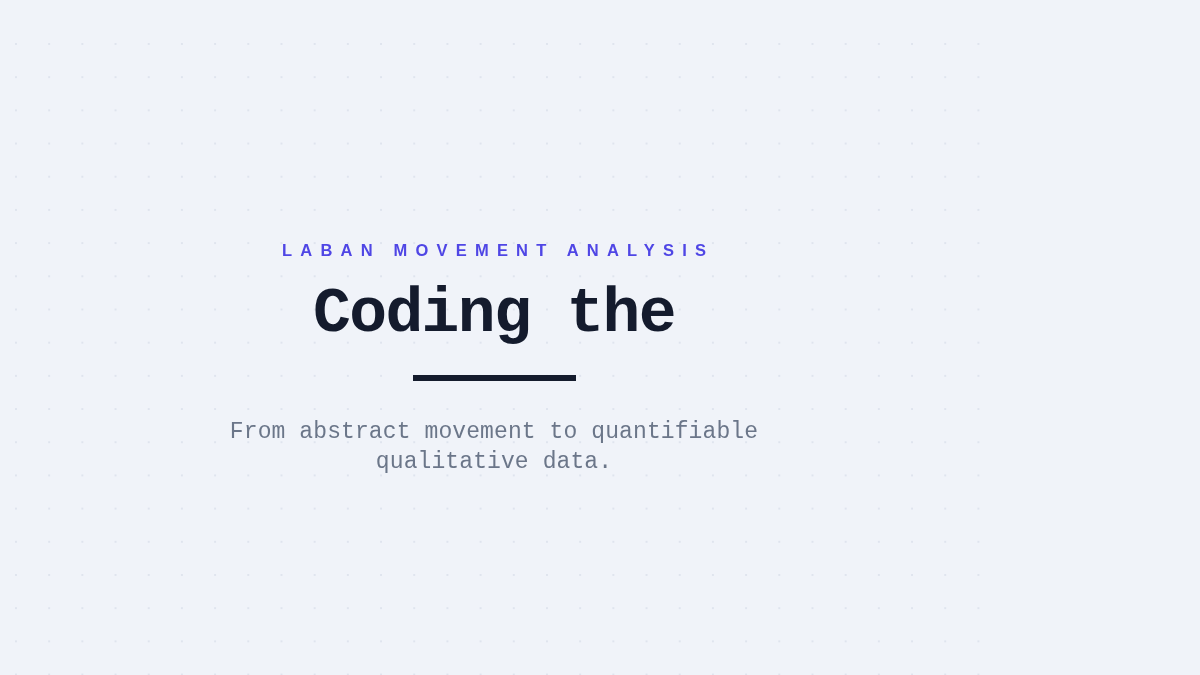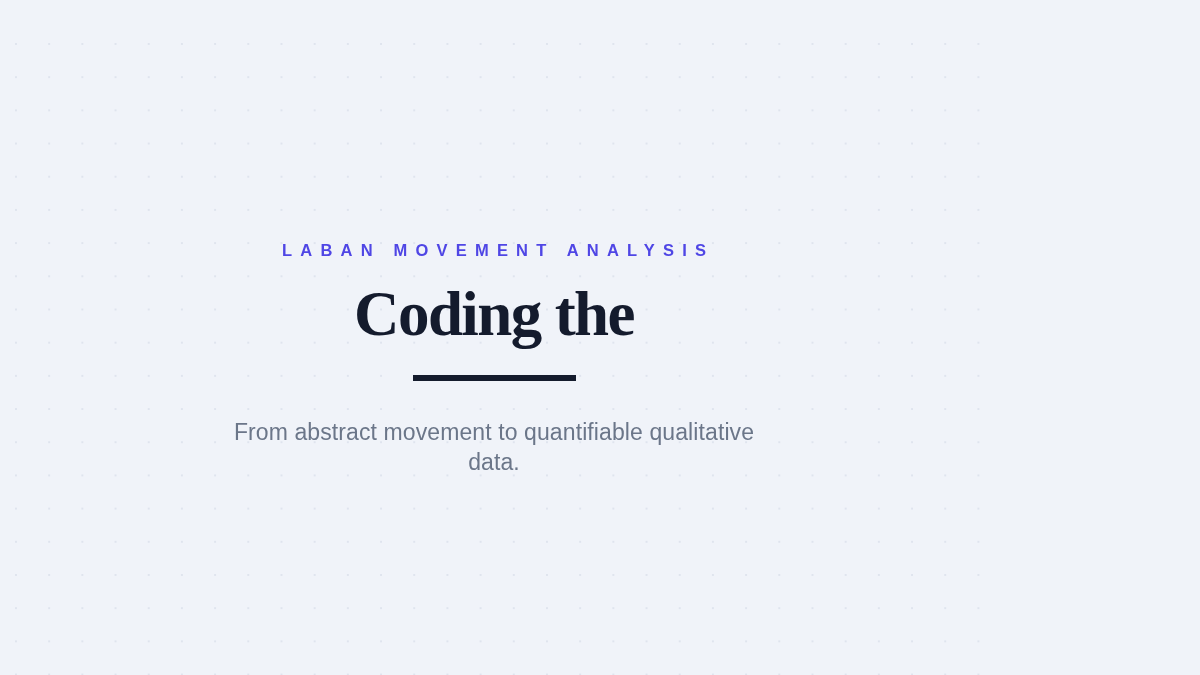--- a/index.html
+++ b/index.html
@@ -51,21 +51,21 @@
     color: #4f46e5;
     line-height: 1;
     margin: 0;
     white-space: nowrap;
     text-transform: uppercase;
   }
 
   .headline {
     margin: 0;
     margin-top: 24px;
-    font-family: Liberation Serif, serif;
+    font-family: Liberation Mono, monospace;
     font-size: 63px;
     font-weight: 700;
     line-height: 1;
     color: #141b2d;
     letter-spacing: -1.6px;
     white-space: nowrap;
     display: flex;
     align-items: baseline;
     justify-content: center;
   }
@@ -86,21 +86,21 @@
     margin-top: 29px;
     width: 163px;
     height: 6px;
     background-color: #141b2d;
     border-radius: 0px;
   }
 
   .subtitle {
     margin: 0;
     margin-top: 36px;
-    font-family: Liberation Sans, sans-serif;
+    font-family: Liberation Mono, monospace;
     font-size: 23px;
     font-weight: 400;
     line-height: 30px;
     color: #6b7689;
     text-align: center;
     letter-spacing: 0.1px;
     max-width: 560px;
   }
 </style>
 </head>

